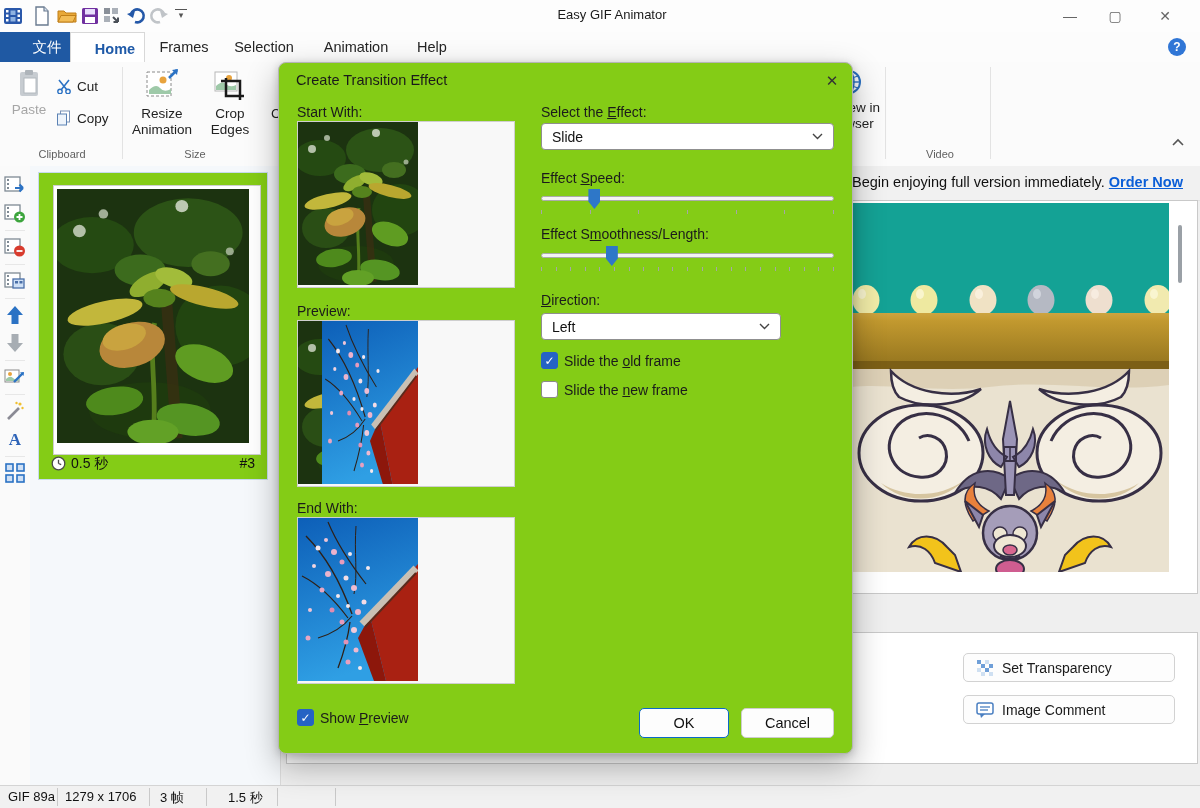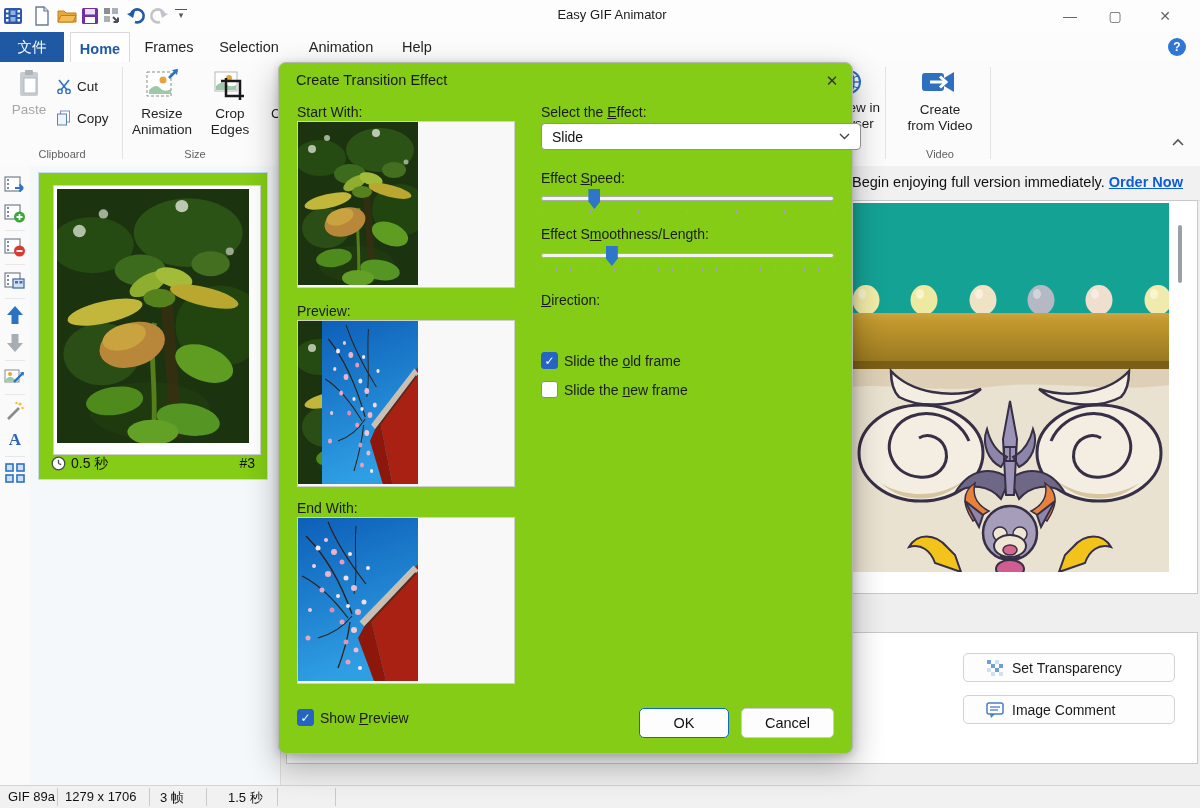--- a/index.html
+++ b/index.html
@@ -6,21 +6,21 @@
   body{width:1200px;height:808px;position:relative;overflow:hidden;
        font-family:"Liberation Sans","DejaVu Sans",sans-serif;background:#efefef;color:#1b1b1b;}
   .abs{position:absolute;}
   
   #titlebar{left:0;top:0;width:1200px;height:32px;background:#fdfdfd;}
   .qat-icon{position:absolute;top:6px;width:20px;height:20px;}
   #win-title{left:12px;top:7px;width:1200px;text-align:center;font-size:13px;color:#1a1a1a;}
   .winctl{position:absolute;top:4px;width:34px;height:24px;display:flex;align-items:center;justify-content:center;color:#666;font-size:14px;}
   
   #tabrow{left:0;top:32px;width:1200px;height:30px;background:#fcfcfc;border-bottom:1px solid #d8d8d8;}
-  .tab{position:absolute;top:0;height:30px;display:flex;align-items:center;justify-content:center;font-size:14.5px;color:#252525;}
+  .tab{position:absolute;top:0;height:30px;display:flex;align-items:center;justify-content:center;font-size:14.5px;color:#252525;padding-left:15px;}
   #tab-file{left:0;width:64px;background:#1f59a3;color:#fff;}
   #tab-home{left:70px;width:58px;background:#fff;border:1px solid #d8d8d8;border-bottom:none;height:31px;color:#1f5aa8;font-weight:bold;}
   
   #ribbon{left:0;top:62px;width:1200px;height:104px;background:#fbfbfb;border-bottom:1px solid #e0e0e0;}
   .rib-sep{position:absolute;top:5px;width:1px;height:92px;background:#e3e3e3;}
   .rib-group-label{position:absolute;top:86px;font-size:11px;color:#5f5f5f;text-align:center;}
   .rib-btn{position:absolute;text-align:center;font-size:13.5px;color:#222;line-height:16px;}
   .rib-small{position:absolute;display:flex;align-items:center;gap:5px;font-size:13.5px;color:#222;}
   
   #banner{left:286px;top:166px;width:914px;height:34px;background:#f1f1f1;border-bottom:1px solid #e2e2e2;}
@@ -34,21 +34,21 @@
   #framepanel{left:30px;top:166px;width:250px;height:619px;background:#f5f8fb;border-right:1px solid #dcdcdc;}
   #frame-item{position:absolute;left:8px;top:6px;width:228px;height:306px;background:#84cc16;border:1px solid #c7dbee;}
   #frame-thumb{position:absolute;left:14px;top:12px;width:200px;height:262px;background:#fff;border:1px solid #cfcfcf;padding:3px;}
   #frame-caption{position:absolute;left:10px;top:282px;width:208px;height:18px;font-size:14px;color:#111;}
   
   #preview-panel{left:286px;top:200px;width:910px;height:392px;background:#fff;border:1px solid #c9c9c9;}
   #artwork{position:absolute;left:564px;top:2px;width:318px;height:369px;overflow:hidden;}
   #vscroll-thumb{position:absolute;left:891px;top:24px;width:4px;height:58px;background:#9aa0a6;border-radius:2px;}
   #bottom-panel{left:286px;top:632px;width:910px;height:130px;background:#fff;border:1px solid #c9c9c9;}
   .side-btn{position:absolute;left:676px;width:212px;height:29px;background:#fdfdfd;border:1px solid #d2d2d2;border-radius:5px;
-            display:flex;align-items:center;gap:8px;padding-left:22px;font-size:14px;color:#1a1a1a;box-sizing:border-box;cursor:pointer;}
+            display:flex;align-items:center;gap:8px;padding-left:12px;font-size:14px;color:#1a1a1a;box-sizing:border-box;cursor:pointer;}
   
   #statusbar{left:0;top:785px;width:1200px;height:23px;background:#f1f1f1;border-top:1px solid #d4d4d4;font-size:13px;color:#111;}
   .st-cell{position:absolute;top:3px;white-space:nowrap;}
   .st-sep{position:absolute;top:2px;width:1px;height:18px;background:#c9c9c9;}
   
   #dialog{left:278px;top:62px;width:573px;height:690px;background:#84cc16;border:1px solid #b5b5b5;border-radius:8px;
           box-shadow:0 12px 32px rgba(0,0,0,.30),0 2px 8px rgba(0,0,0,.18);z-index:50;}
   #dlg-title{position:absolute;left:17px;top:9px;font-size:14.5px;color:#1a1a1a;}
   #dlg-close{position:absolute;left:540px;top:7px;width:26px;height:22px;display:flex;align-items:center;justify-content:center;
              font-size:15px;color:#333;cursor:pointer;}
@@ -339,29 +339,20 @@
   <div class="rib-sep" style="left:885px"></div>
   <div class="rib-btn" style="left:812px;top:6px;width:74px">
     <svg width="28" height="28" viewBox="0 0 28 28">
         <circle cx="14" cy="14" r="11" fill="#fff" stroke="#2b72c4" stroke-width="2"></circle>
         <ellipse cx="14" cy="14" rx="5" ry="11" fill="none" stroke="#2b72c4" stroke-width="1.4"></ellipse>
         <line x1="3" y1="14" x2="25" y2="14" stroke="#2b72c4" stroke-width="1.4"></line>
         <path d="M5,8 Q14,12 23,8 M5,20 Q14,16 23,20" stroke="#2b72c4" stroke-width="1.2" fill="none"></path>
       </svg>
     <div>Preview in</div><div>Browser</div>
   </div>
-  <div class="rib-btn" style="left:900px;top:6px;width:80px">
-    <svg width="38" height="30" viewBox="0 0 38 30">
-        <rect x="1" y="5" width="22" height="18" rx="3" fill="#2f6fc0"></rect>
-        <polygon points="23,10 33,4 33,24 23,18" fill="#2f6fc0"></polygon>
-        <path d="M9,14 L24,14" stroke="#fff" stroke-width="3"></path>
-        <path d="M19,8.5 L25,14 L19,19.5" stroke="#fff" stroke-width="3" fill="none"></path>
-      </svg>
-    <div>Create</div><div>from Video</div>
-  </div>
   <div class="rib-group-label" style="left:895px;width:90px">Video</div>
   <div class="rib-sep" style="left:990px"></div>
   <svg class="abs" style="left:1172px;top:76px" width="12" height="8" viewBox="0 0 12 8">
       <polyline points="1,7 6,2 11,7" fill="none" stroke="#555" stroke-width="1.6"></polyline>
     </svg>
 </div>
 
 <div class="abs" id="banner">
   <div id="banner-text"><span>Begin enjoying full version immediately.</span> <a>Order Now</a></div>
 </div>
@@ -526,21 +517,21 @@
         <use href="#art-blossom"></use>
       </svg>
   </div>
 
   <div class="cb checked" style="left:18px;top:646px">
       <span>✓</span>
     </div>
   <div class="dlg-label" style="left:41px;top:647px"><span>Show </span><span class="u">P</span><span>review</span></div>
 
   <div class="dlg-label" style="left:262px;top:41px"><span>Select the </span><span class="u">E</span><span>ffect:</span></div>
-  <div class="combo" style="left:262px;top:60px;width:320px">
+  <div class="combo" style="left:262px;top:60px;width:293px">
     <span>Slide</span>
     <svg class="chev" width="11" height="7" viewBox="0 0 11 7">
         <polyline points="1,1 5.5,5.5 10,1" fill="none" stroke="#444" stroke-width="1.4"></polyline>
       </svg>
   </div>
 
   <div class="dlg-label" style="left:262px;top:107px"><span>Effect </span><span class="u">S</span><span>peed:</span></div>
   <div class="track" style="left:262px;top:133px;width:293px">
     <div class="sthumb" style="left: 18%;"></div>
   </div>
@@ -576,20 +567,26 @@
       <span></span>
       <span></span>
       <span></span>
       <span></span>
       <span></span>
       <span></span>
       <span></span>
   </div>
 
   <div class="dlg-label" style="left:262px;top:229px"><span></span><span class="u">D</span><span>irection:</span></div>
+  <div class="combo" style="left:262px;top:250px;width:240px">
+    <span>Left</span>
+    <svg class="chev" width="11" height="7" viewBox="0 0 11 7">
+        <polyline points="1,1 5.5,5.5 10,1" fill="none" stroke="#444" stroke-width="1.4"></polyline>
+      </svg>
+  </div>
 
   <div class="cb checked" style="left:262px;top:289px">
       <span>✓</span>
     </div>
   <div class="dlg-label" style="left:285px;top:290px"><span>Slide the </span><span class="u">o</span><span>ld frame</span></div>
 
   <div class="cb" style="left:262px;top:318px"></div>
   <div class="dlg-label" style="left:285px;top:319px"><span>Slide the </span><span class="u">n</span><span>ew frame</span></div>
 
   <div class="dlg-btn default" style="left:360px;top:645px;width:90px">OK</div>

